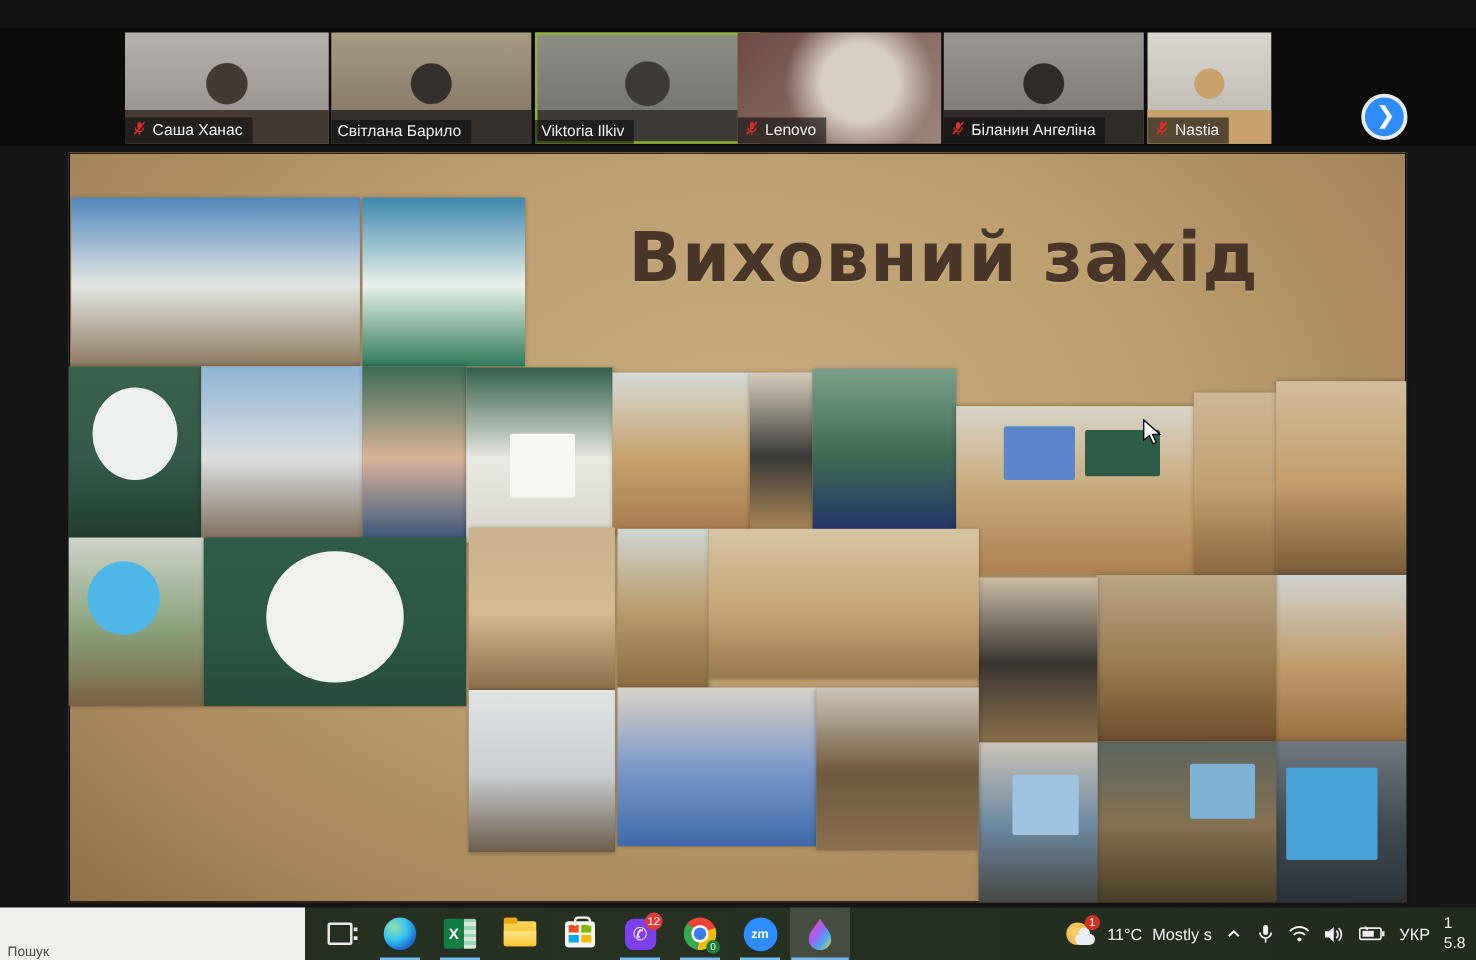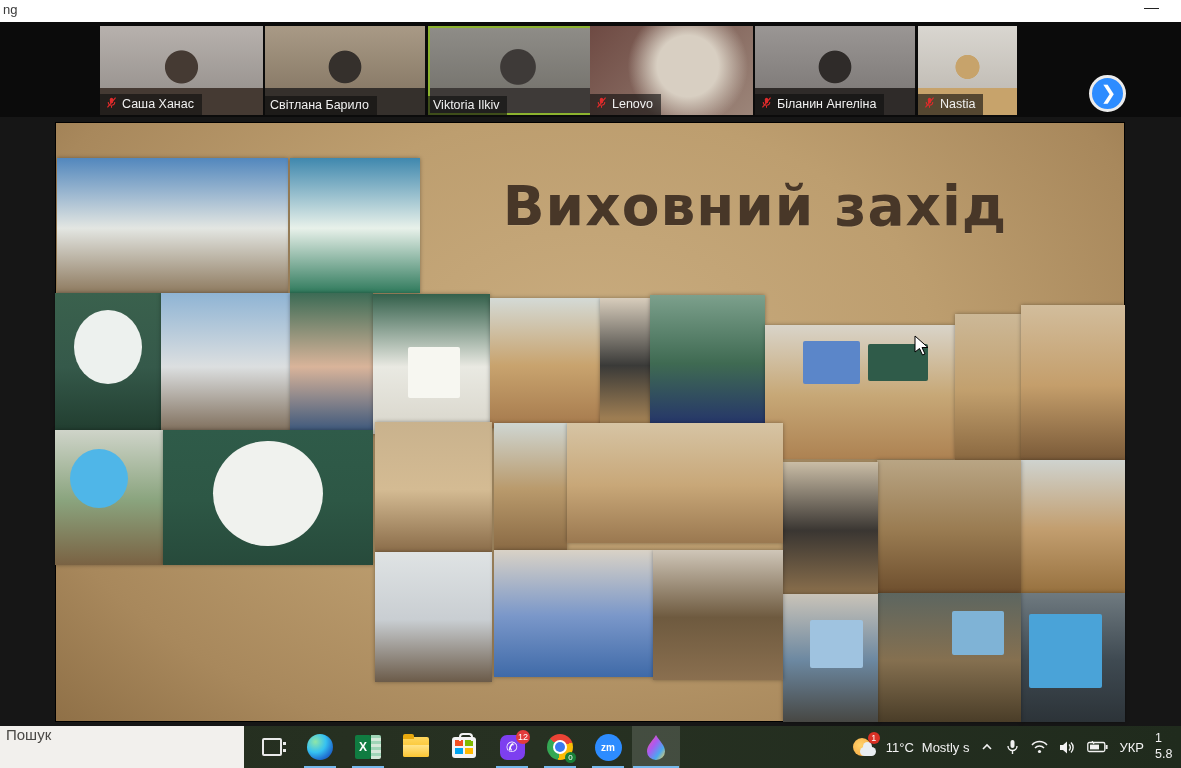--- a/index.html
+++ b/index.html
@@ -32,21 +32,21 @@
   .tile{position:absolute;box-shadow:0 0 4px rgba(0,0,0,.35);}
   .tile .accent{position:absolute;}
 
   
   .cursor{position:absolute;z-index:50;pointer-events:none;}
 
   
   .taskbar{position:absolute;left:0;top:726px;width:1181px;height:42px;
     background:linear-gradient(90deg,#242e1f 0%,#273122 45%,#202b1d 100%);}
   .search-box{position:absolute;left:0;top:0;width:244px;height:42px;background:#f2f0ed;
-    display:flex;align-items:flex-start;padding-left:6px;font-size:15px;color:#4a4845;cursor:text;}
+    display:flex;align-items:flex-end;padding-left:6px;font-size:11px;color:#4a4845;cursor:text;}
   .apps{position:absolute;left:248px;top:0;height:42px;display:flex;}
   .app-cell{position:relative;width:48px;height:42px;display:flex;align-items:center;justify-content:center;cursor:pointer;}
   .app-cell.active{background:rgba(255,255,255,.14);}
   .app-cell .underline{position:absolute;bottom:0;left:50%;transform:translateX(-50%);height:2px;width:32px;background:#76b9ed;}
   .app-cell.active .underline{width:46px;}
   .badge{position:absolute;border-radius:50%;color:#fff;font-size:9px;display:flex;align-items:center;justify-content:center;}
   .tray{position:absolute;right:0;top:0;height:42px;display:flex;align-items:center;gap:11px;color:#f2f2f2;font-size:13px;padding-right:0;}
   .tray .txt{white-space:nowrap;}
   .tray-icon{display:flex;align-items:center;justify-content:center;cursor:pointer;}
   .weather{position:relative;display:flex;align-items:center;gap:8px;cursor:pointer;}
@@ -86,24 +86,20 @@
   .ic-weather .sun{position:absolute;left:1px;top:3px;width:18px;height:18px;border-radius:50%;
     background:radial-gradient(circle at 40% 40%,#ffd36b,#f6a23b);}
   .ic-weather .cloud{position:absolute;left:8px;top:12px;width:16px;height:9px;border-radius:8px;background:#e9eef2;}
   .ic-weather .cloud:before{content:"";position:absolute;left:3px;top:-5px;width:9px;height:9px;border-radius:50%;background:#e9eef2;}
 </style>
 </head>
 <body>
 
 <div class="screen">
 
-  <div class="titlebar">
-    <span class="title-tail">ng</span>
-    <span class="min-btn">—</span>
-  </div>
 
   <div class="video-strip">
     <div id="thumbs">
         <div class="thumb" style="left: 100px; width: 163px; background: radial-gradient(circle at 50% 46%, rgb(69, 58, 51) 0px, rgb(69, 58, 51) 17%, transparent 18%), linear-gradient(to top, rgb(69, 58, 51) 0px, rgb(69, 58, 51) 30%, transparent 30%), linear-gradient(rgb(183, 177, 173), rgb(143, 138, 134));">
           <div class="name-tag">
             <span><svg width="13" height="13" viewBox="0 0 16 16">
                 <rect x="6" y="2" width="4" height="7" rx="2" fill="#e02b2b"></rect>
                 <path d="M4,7.5 a4,4 0 0 0 8,0" fill="none" stroke="#e02b2b" stroke-width="1.3"></path>
                 <line x1="8" y1="12" x2="8" y2="14.5" stroke="#e02b2b" stroke-width="1.3"></line>
                 <line x1="3" y1="14" x2="13" y2="2" stroke="#e02b2b" stroke-width="1.5"></line>

